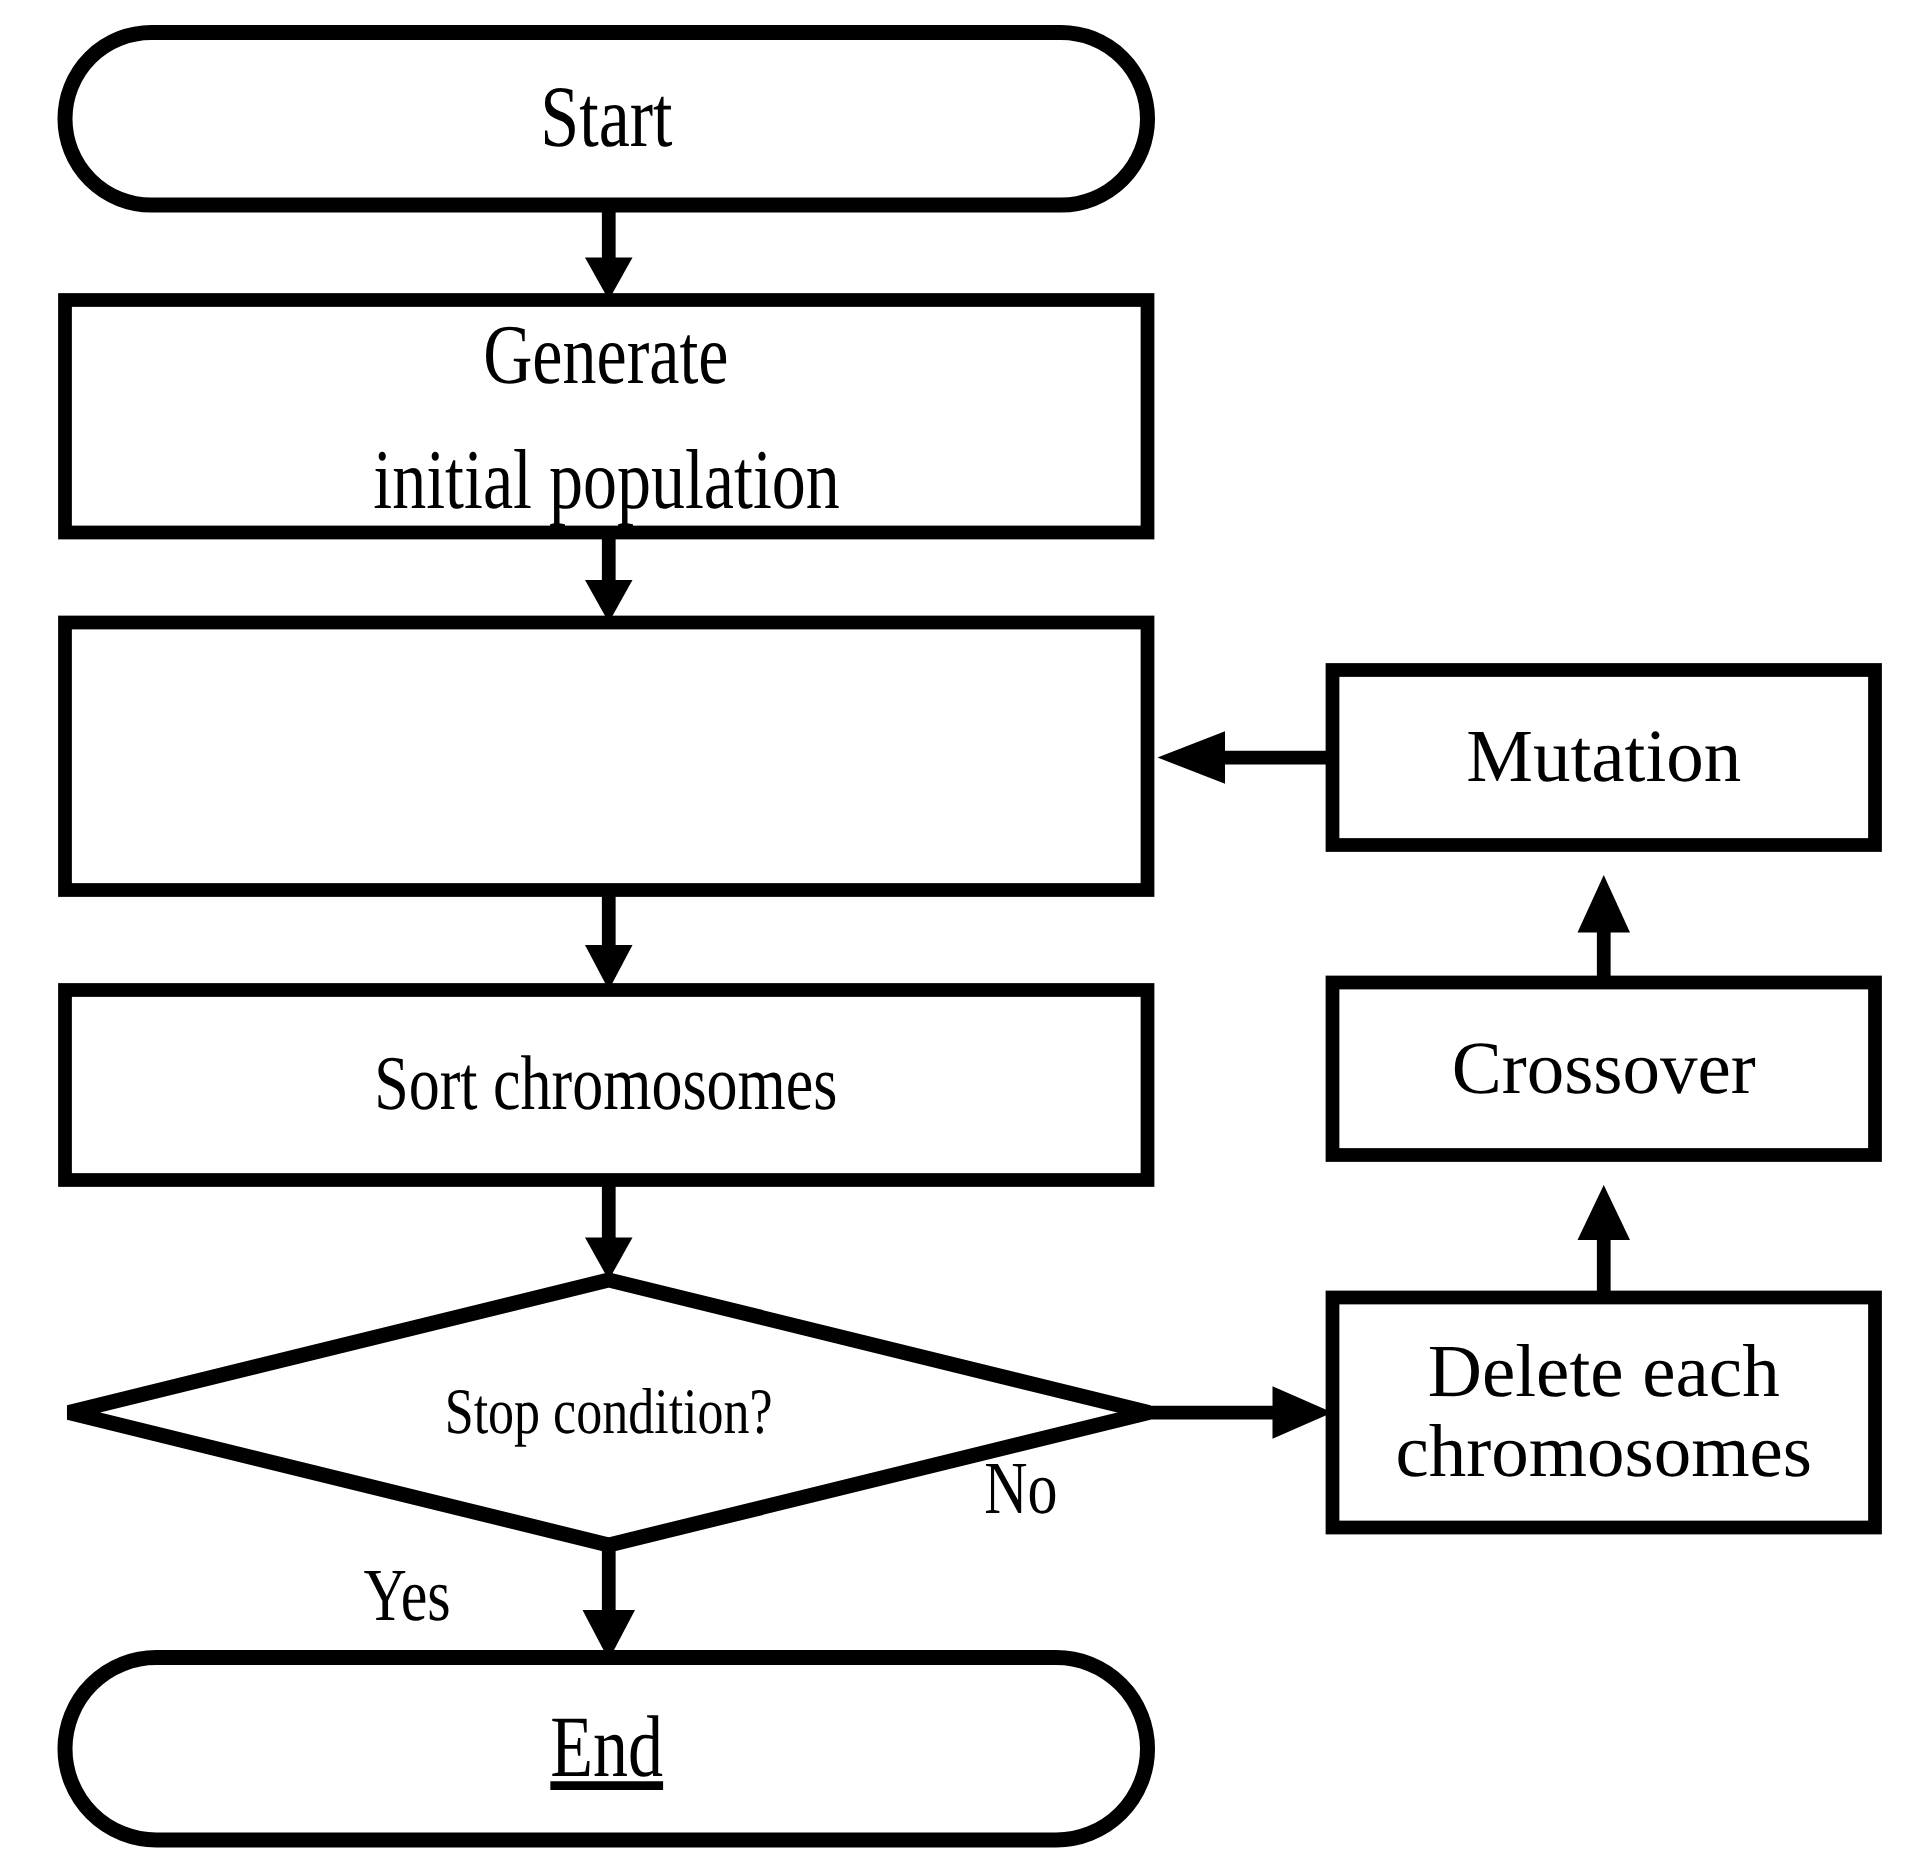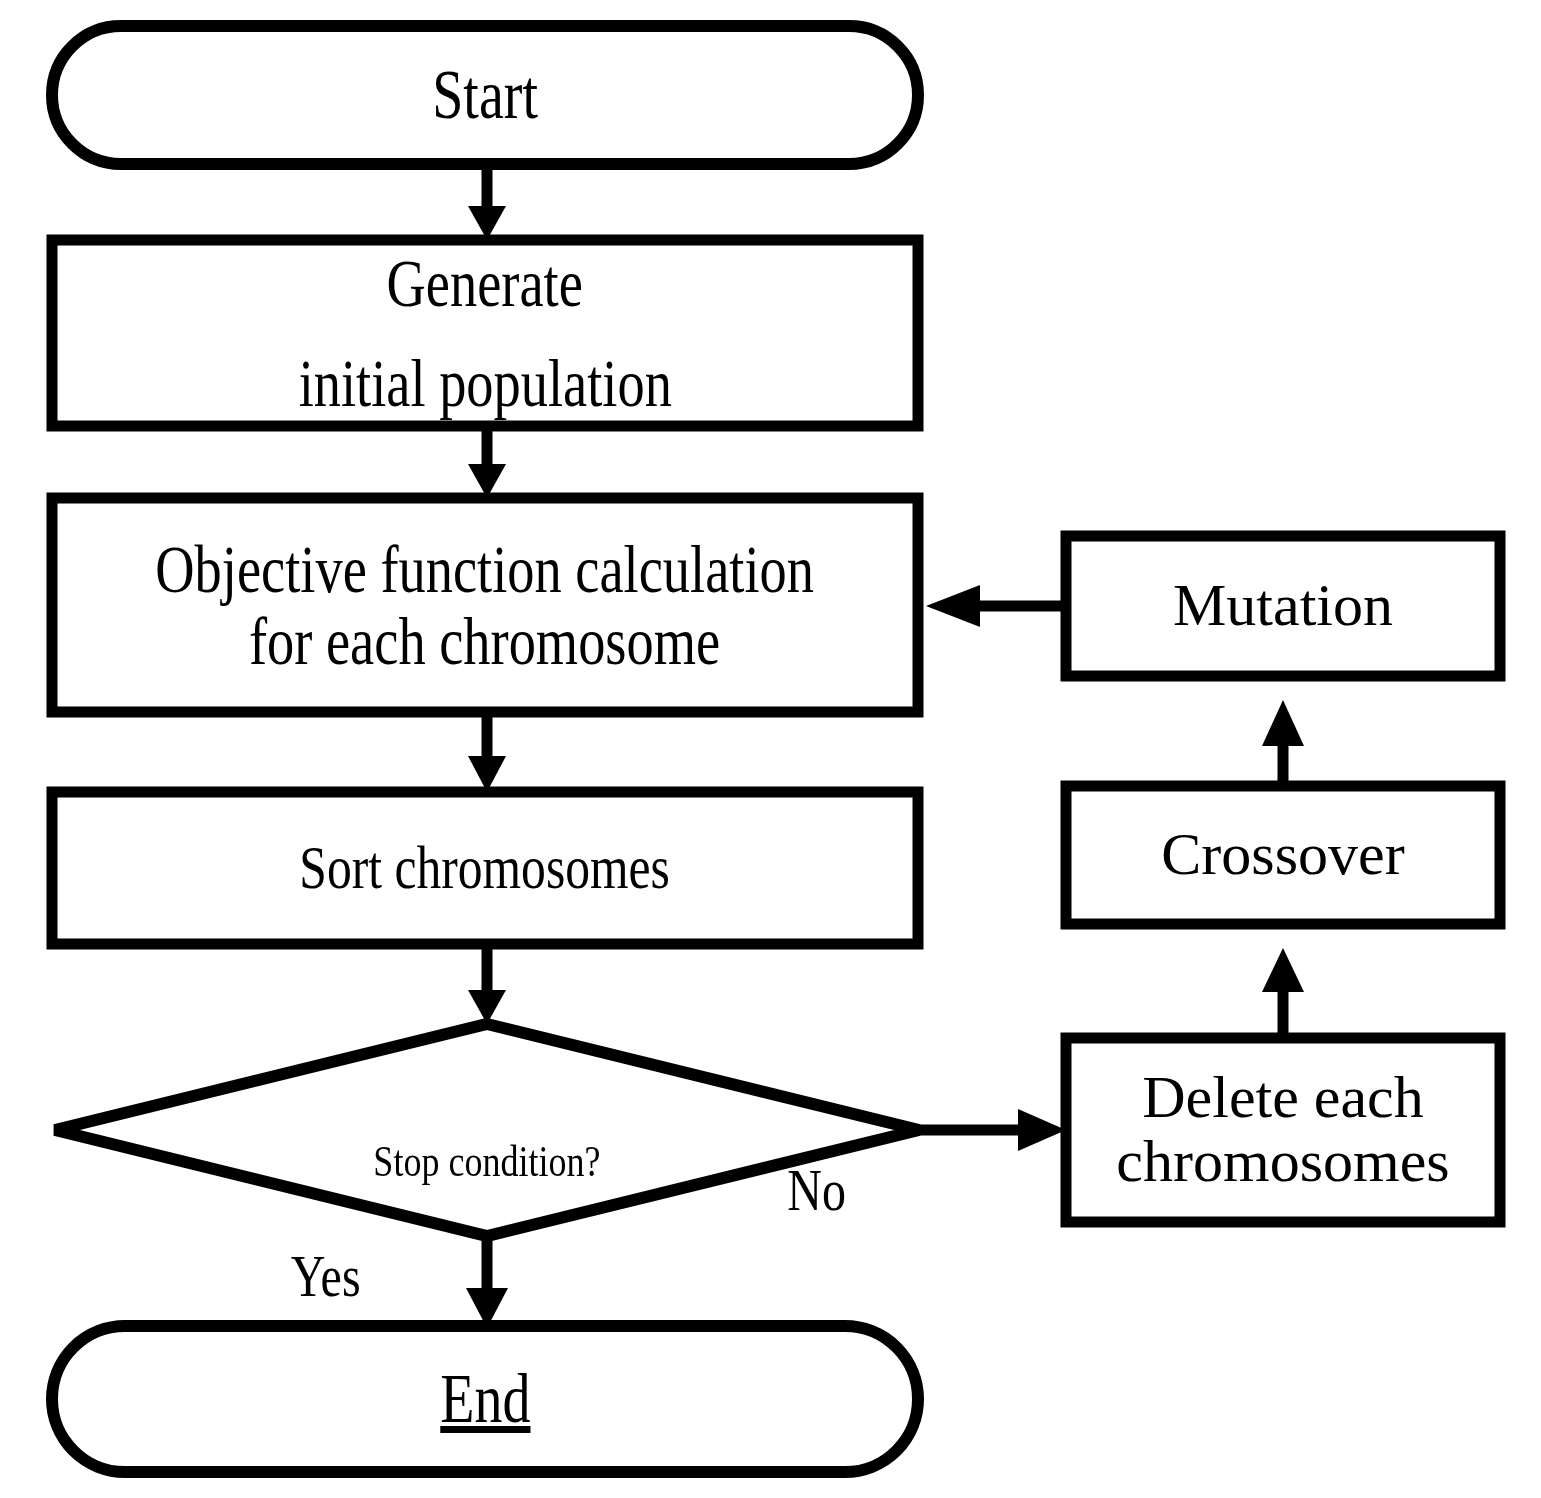--- a/index.html
+++ b/index.html
@@ -124,30 +124,26 @@
 
   <div class="node-text" style="left:52px; top:26px; width:866px; height:138px; font-size:70px;">
     <span class="narrow">Start</span>
   </div>
 
   <div class="node-text" style="left:52px; top:240px; width:866px; height:186px; font-size:68px;gap:28px;">
     <span class="narrow">Generate</span>
     <span class="narrow">initial population</span>
   </div>
 
-  <div class="node-text" style="left:52px; top:498px; width:866px; height:214px; font-size:68px;">
-    <span class="narrow">Objective function calculation</span>
-    <span class="narrow">for each chromosome</span>
-  </div>
 
   <div class="node-text" style="left:52px; top:792px; width:866px; height:152px; font-size:62px;">
     <span class="narrow">Sort chromosomes</span>
   </div>
 
-  <div class="node-text" style="left:180px; top:1112px; width:614px; height:100px; font-size:45px;">
+  <div class="node-text" style="left:180px; top:1080px; width:614px; height:100px; font-size:52px;">
     <span class="narrow">Stop condition?</span>
   </div>
 
   <div class="node-text" style="left:52px; top:1326px; width:866px; height:146px; font-size:70px;text-decoration:underline;">
     <span class="narrow">End</span>
   </div>
 
   <div class="node-text" style="left:1066px; top:1038px; width:434px; height:184px; font-size:60px;">
     <span>Delete each</span>
     <span>chromosomes</span>

